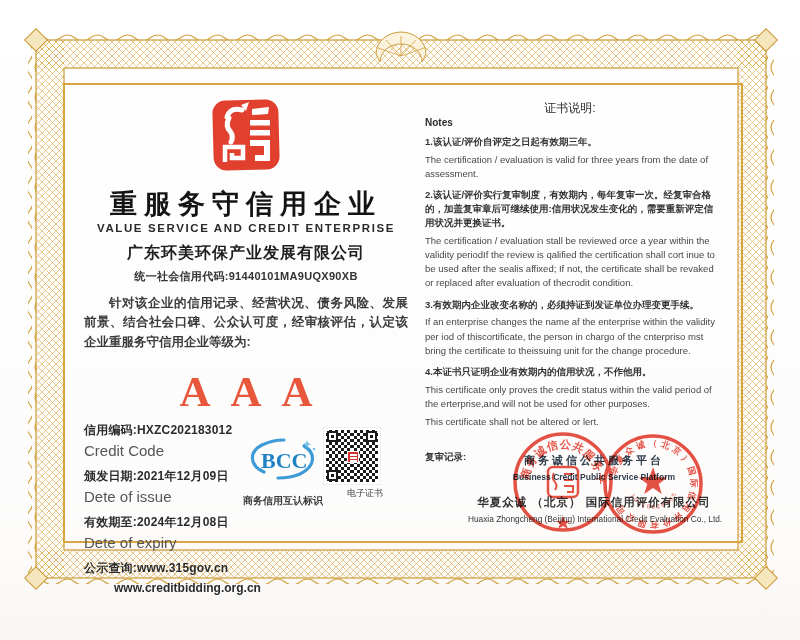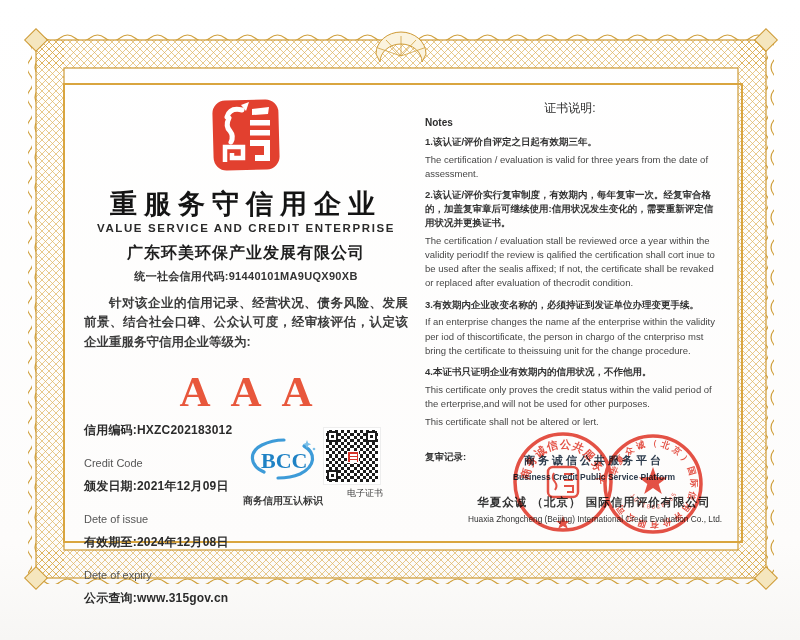--- a/index.html
+++ b/index.html
@@ -12,21 +12,21 @@
   .logo-wrap { display:inline-block; margin-bottom:8px; }
   .cert-title { font-size:27px; font-weight:bold; letter-spacing:7px; color:#141414; white-space:nowrap; }
   .cert-subtitle { font-size:11.5px; font-weight:bold; letter-spacing:1.6px; color:#2a2a2a; white-space:nowrap; }
   .company { margin-top:9px; font-size:16px; font-weight:bold; color:#1e1e1e; letter-spacing:1px; }
   .ucode { margin-top:5px; font-size:11px; font-weight:600; color:#333; letter-spacing:.3px; }
   .para { margin-top:10px; text-align:justify; text-indent:2em; font-size:12.5px; line-height:1.55; font-weight:600; color:#3b3b3b; }
   .grade { margin-top:15px; font-family:"Liberation Serif","DejaVu Serif",serif; font-size:43px; font-weight:bold; color:#E8573C; letter-spacing:20px; text-indent:20px; }
   .fields { margin-top:6px; text-align:left; }
   .field { margin-bottom:9px; }
   .field .cn { font-size:12px; font-weight:bold; color:#2b2b2b; letter-spacing:.2px; }
-  .field .en { margin-top:18px; font-size:11px; color:#555; }
+  .field .en { margin-top:3px; font-size:15px; color:#555; }
   .query2 { padding-left:30px; margin-top:4px; font-size:12px; font-weight:bold; color:#2b2b2b; }
 
   
   .bcc-badge { position:absolute; left:243px; top:436px; width:80px; text-align:center; }
   .bcc-label { margin-top:6px; font-size:10px; font-weight:bold; color:#3c3c3c; white-space:nowrap; }
   .qr-badge { position:absolute; left:321px; top:427px; width:62px; text-align:center; }
   .qr-box { position:relative; width:58px; height:58px; background:#fff; border:1px solid #eee; padding:2px; margin:0 auto; }
   .qr-grid { position:absolute; left:2px; top:2px; width:52px; height:52px; display:grid; grid-template-columns:repeat(17,1fr); grid-template-rows:repeat(17,1fr); }
   .qr-grid div.on { background:#1c1c1c; }
   .finder { position:absolute; width:11px; height:11px; border:2px solid #1c1c1c; background:#fff; }
@@ -144,20 +144,21 @@
       <div class="field">
         <div class="cn">颁发日期:2021年12月09日</div>
         <div class="en">Dete of issue</div>
       </div>
       <div class="field">
         <div class="cn">有效期至:2024年12月08日</div>
         <div class="en">Dete of expiry</div>
       </div>
       <div class="field">
         <div class="cn">公示查询:www.315gov.cn</div>
+        <div class="query2">www.creditbidding.org.cn</div>
       </div>
     </div>
   </div>
 
   <div class="bcc-badge">
     <svg width="70" height="48" viewBox="0 0 70 48">
       <path d="M16,36 C2,30 0,16 14,9 C20,6 28,4 36,4" fill="none" stroke="#3D9BD8" stroke-width="3.2" stroke-linecap="round"></path>
       <path d="M56,10 C68,17 68,30 52,38 C45,41 38,42 30,42" fill="none" stroke="#3D9BD8" stroke-width="3.2" stroke-linecap="round"></path>
       <text x="13" y="32" font-family="Liberation Serif, DejaVu Serif, serif" font-size="22" font-weight="bold" fill="#1F82C5">BCC</text>
       <path d="M59,4 l1.2,3 3,1.2 -3,1.2 -1.2,3 -1.2,-3 -3,-1.2 3,-1.2 z" fill="#7CC0E8"></path>

